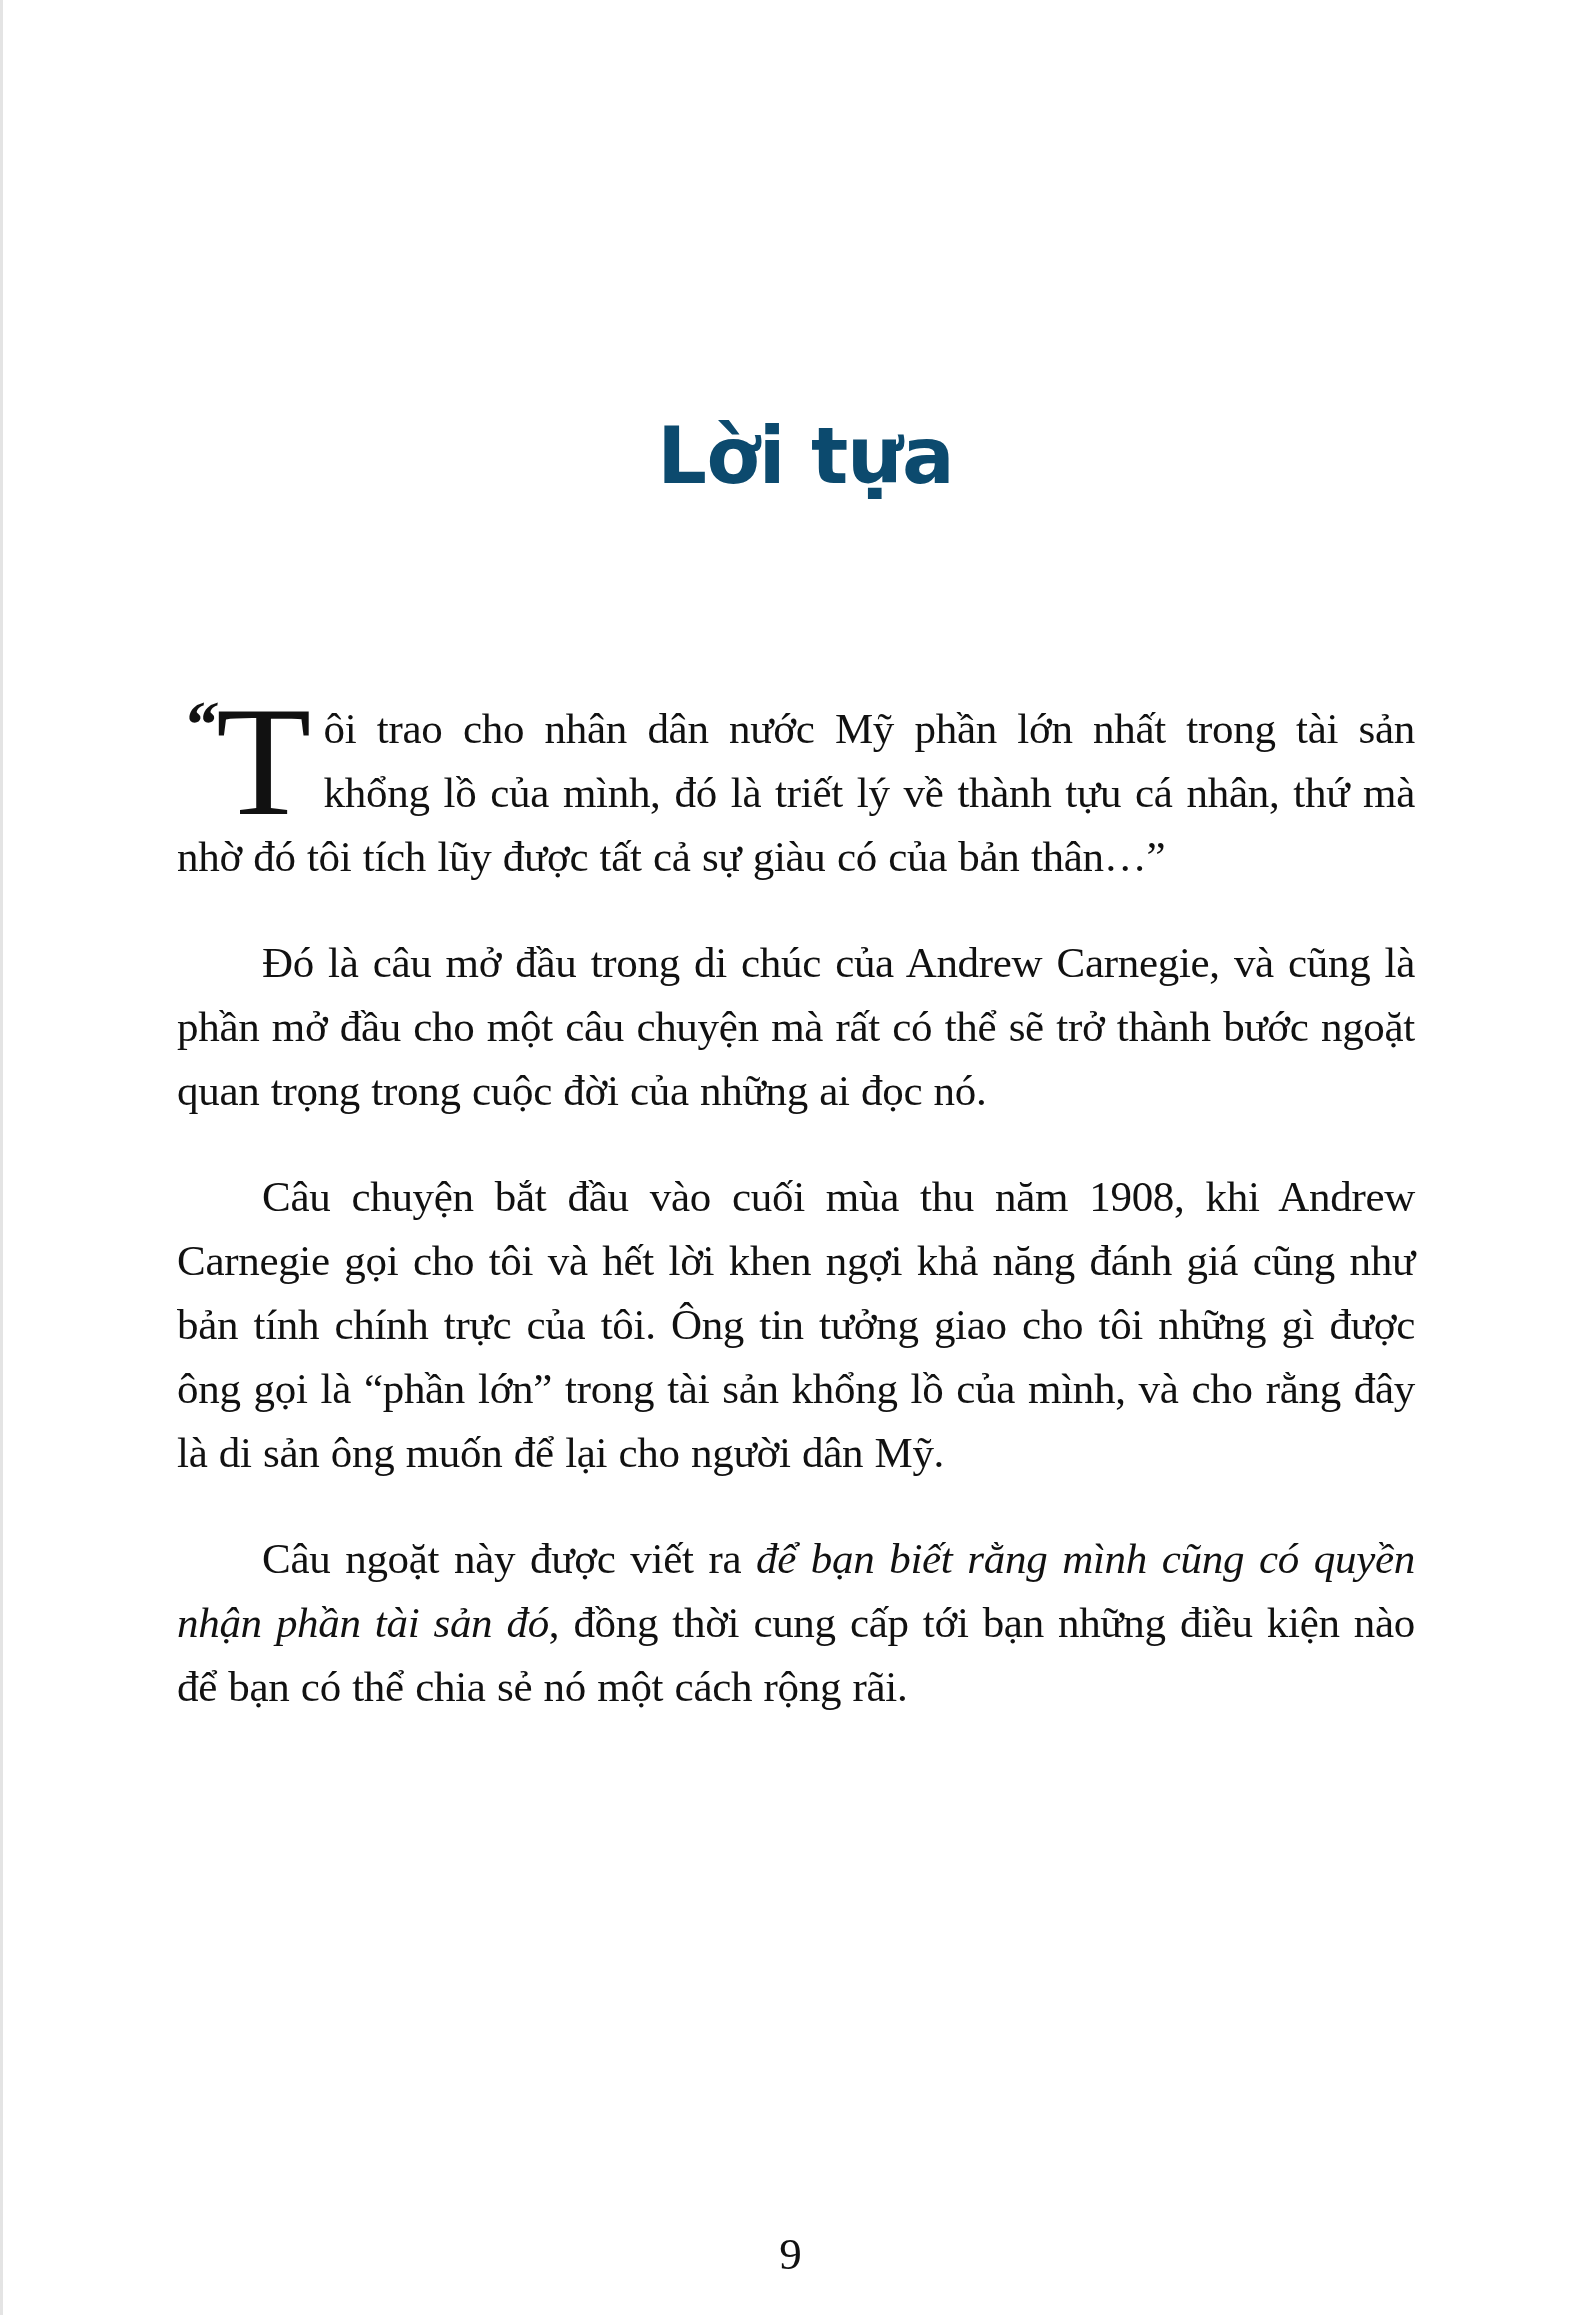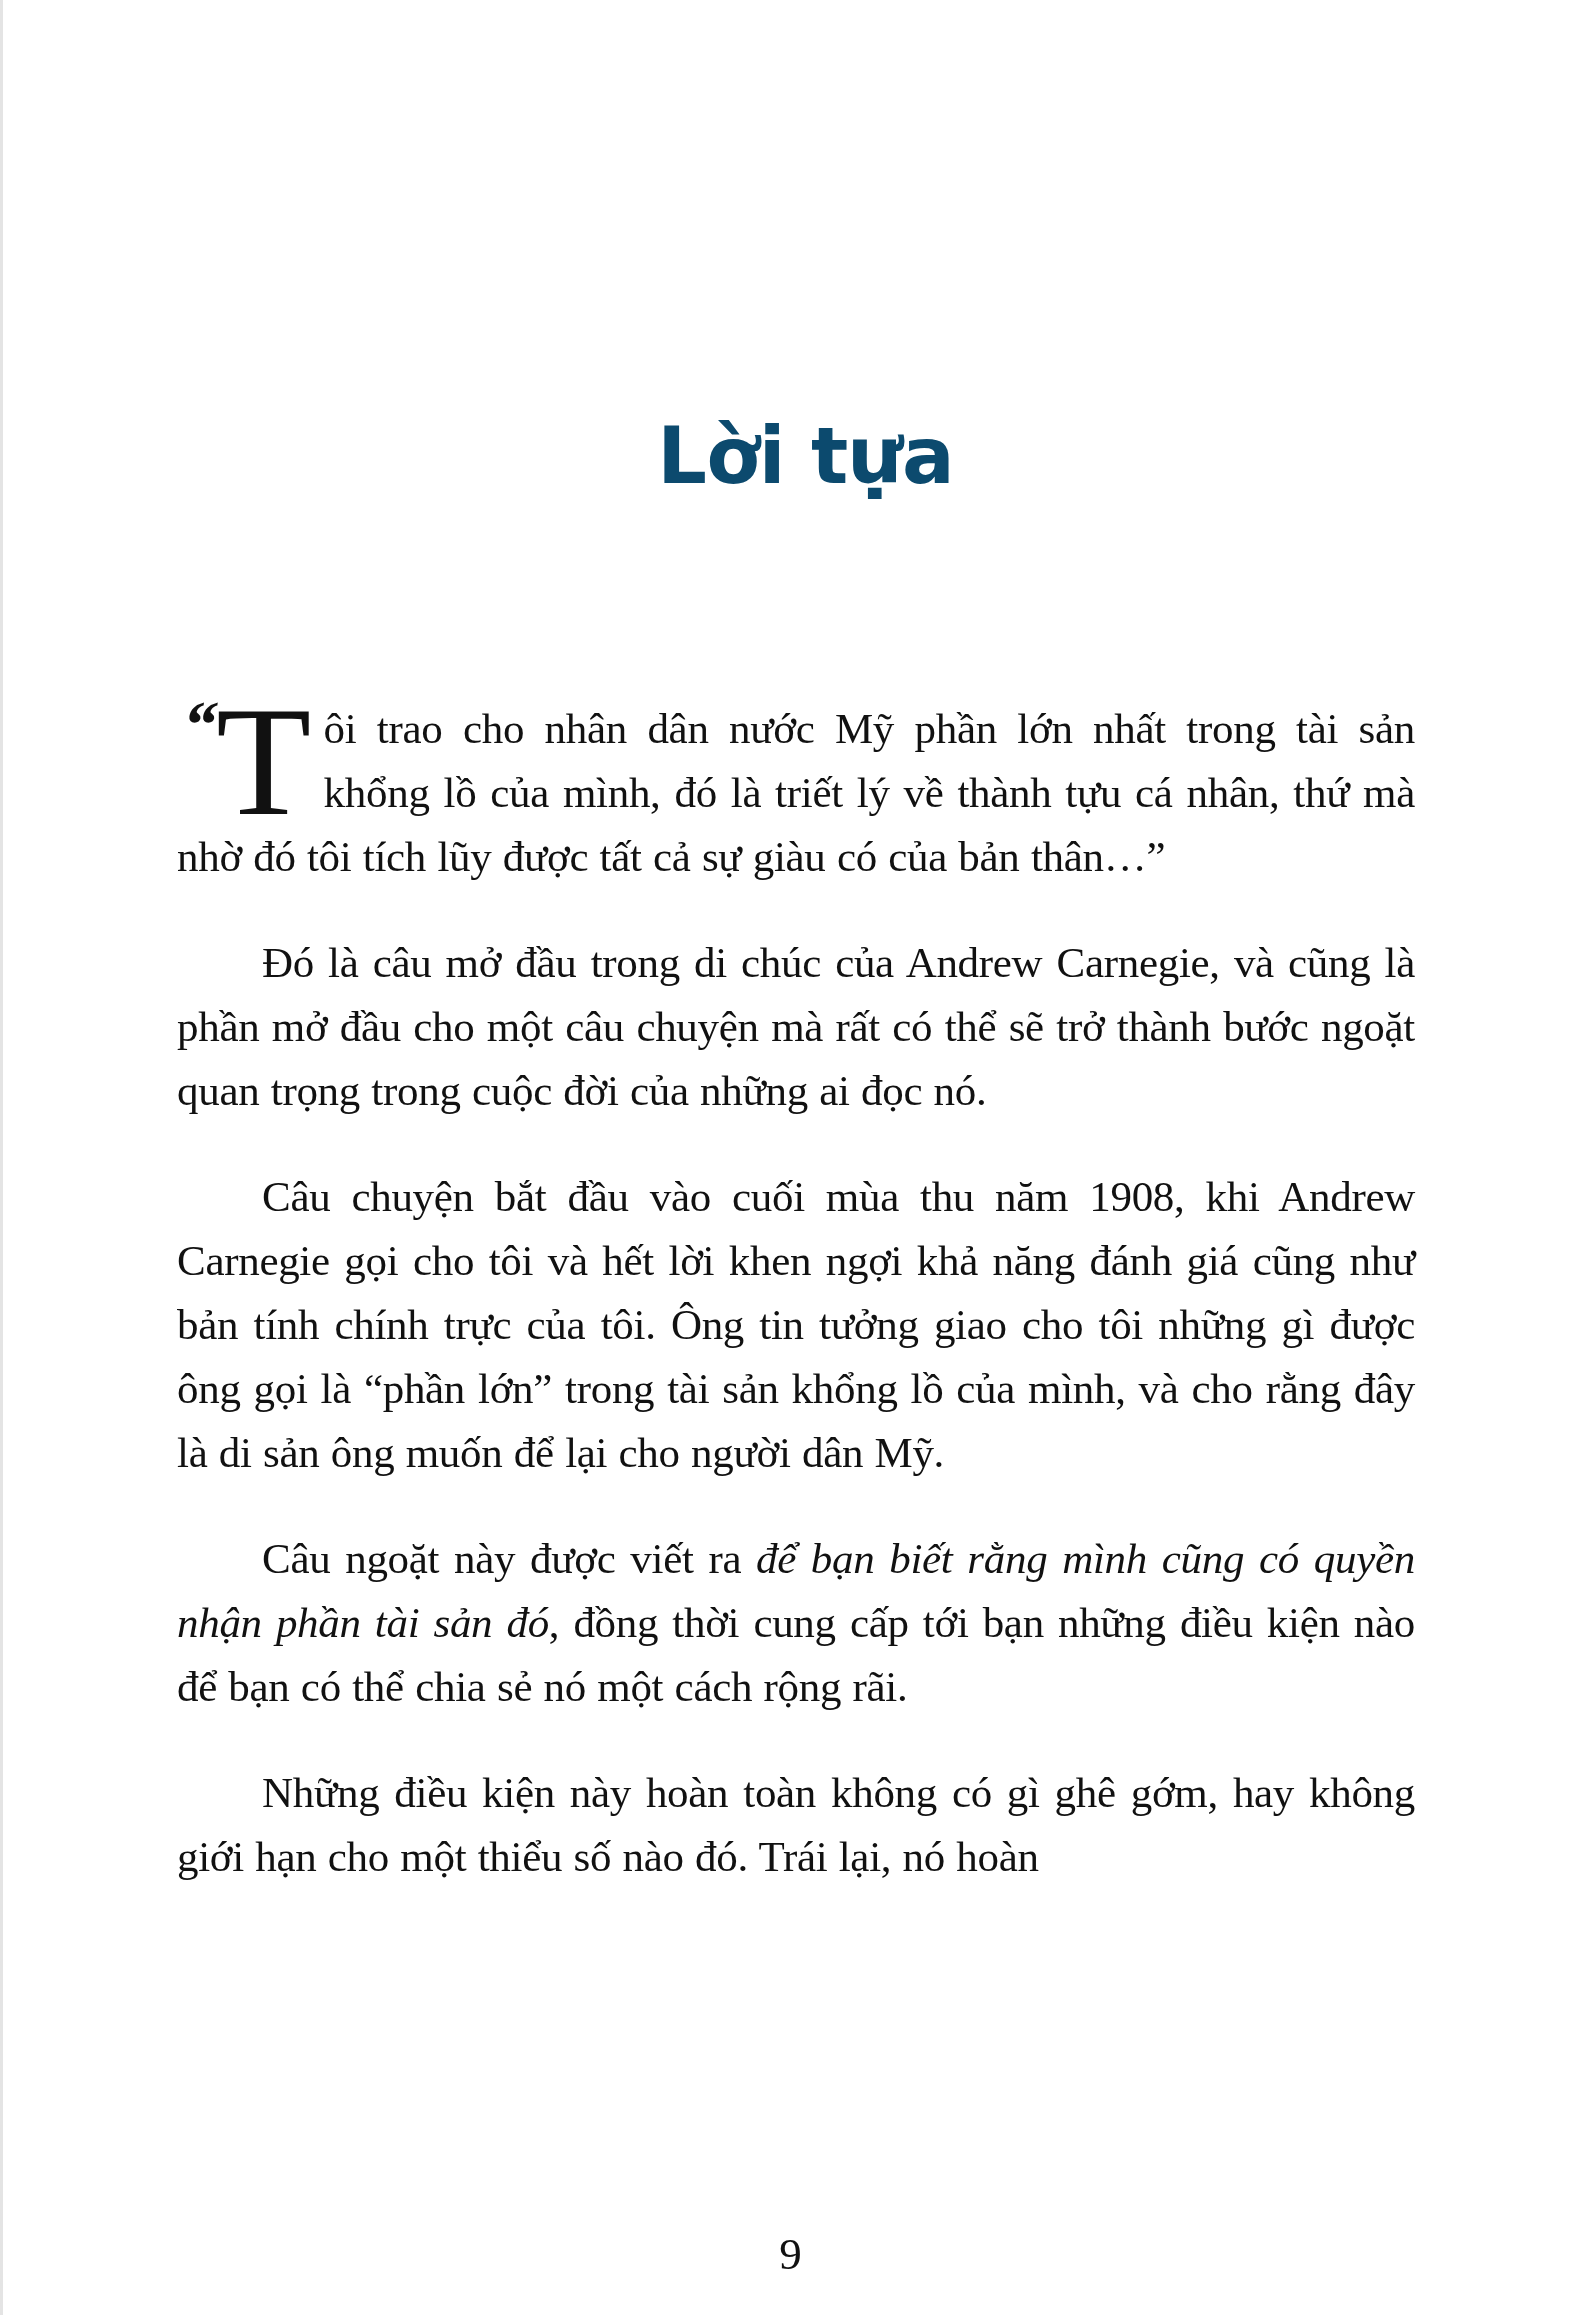--- a/index.html
+++ b/index.html
@@ -106,20 +106,17 @@
   </p>
 
   <p class="indent">
     <span>Câu chuyện bắt đầu vào cuối mùa thu năm 1908, khi Andrew Carnegie gọi cho tôi và hết lời khen ngợi khả năng đánh giá cũng như bản tính chính trực của tôi. Ông tin tưởng giao cho tôi những gì được ông gọi là “phần lớn” trong tài sản khổng lồ của mình, và cho rằng đây là di sản ông muốn để lại cho người dân Mỹ.</span>
   </p>
 
   <p class="indent">
     <span>Câu ngoặt này được viết ra </span><span class="emph">để bạn biết rằng mình cũng có quyền nhận phần tài sản đó</span><span>, đồng thời cung cấp tới bạn những điều kiện nào để bạn có thể chia sẻ nó một cách rộng rãi.</span>
   </p>
 
-  <p class="indent">
-    <span>Những điều kiện này hoàn toàn không có gì ghê gớm, hay không giới hạn cho một thiểu số nào đó. Trái lại, nó hoàn</span>
-  </p>
 
 </div>
 
 <div class="page-number">9</div>
 
 
 </body></html>

